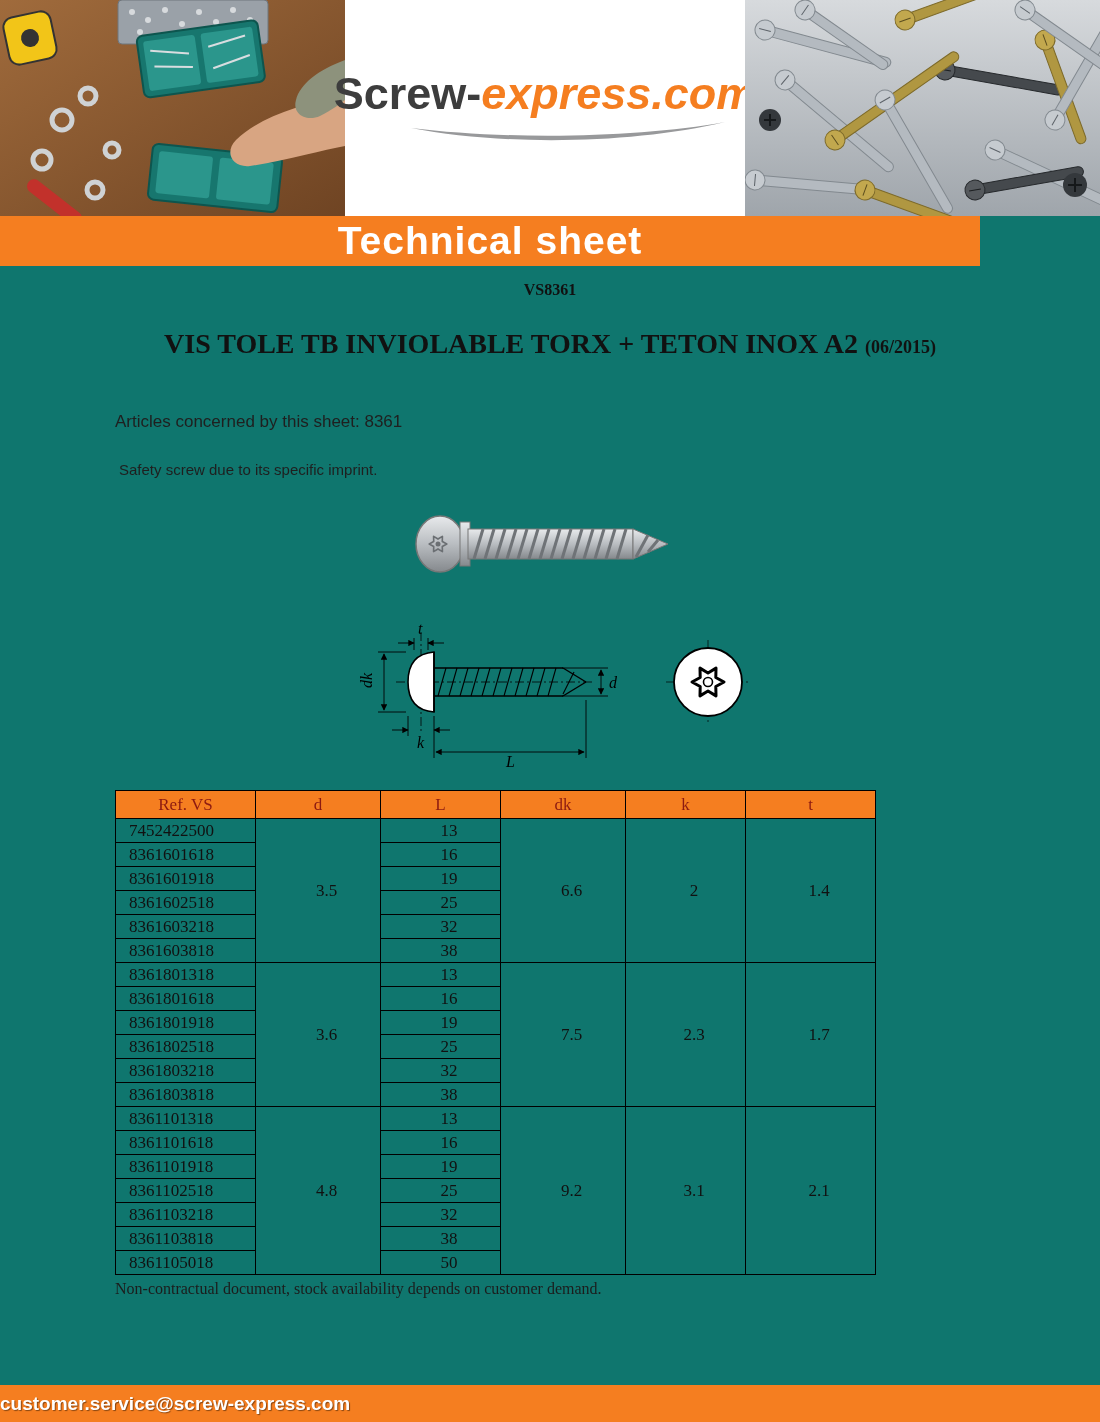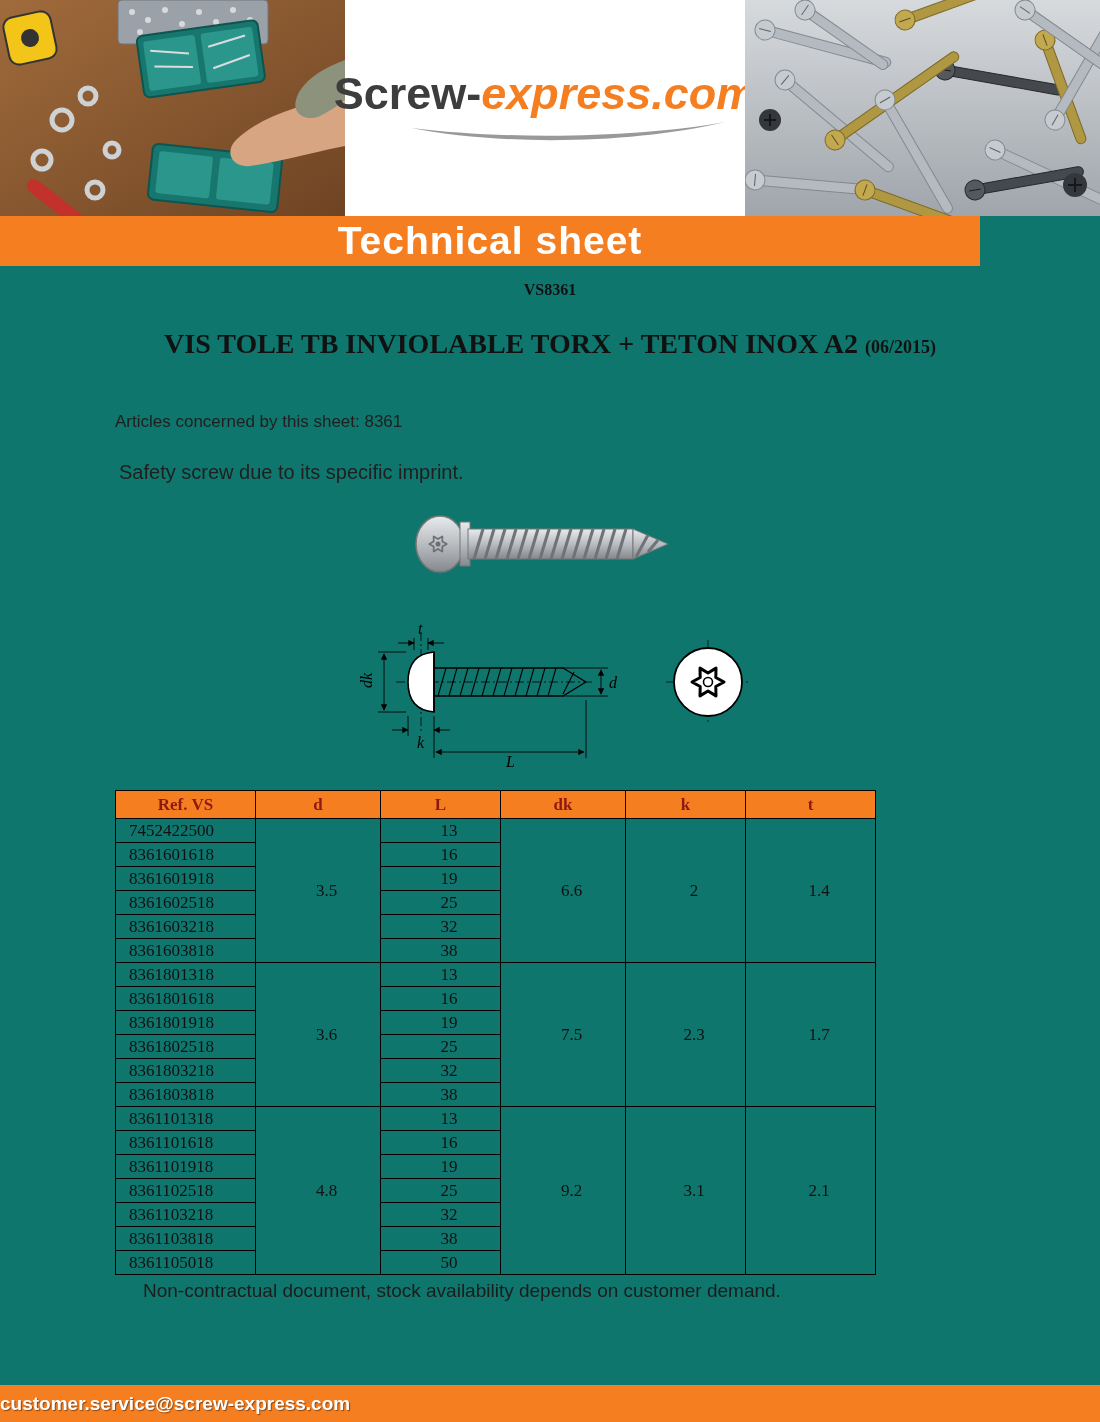--- a/index.html
+++ b/index.html
@@ -30,40 +30,40 @@
   
   .vs-ref{position:absolute;top:281px;left:0;width:1100px;text-align:center;
           font-weight:bold;font-size:16px;}
   .doc-title{position:absolute;top:328px;left:0;width:1100px;text-align:center;
              font-weight:bold;font-size:28px;}
   .doc-title-date{font-size:18px;font-weight:bold;}
 
   .articles-line{position:absolute;left:115px;top:412px;
                  font-family:"Liberation Sans",sans-serif;font-size:17px;color:#1f1f1f;}
   .safety-line{position:absolute;left:119px;top:461px;
-               font-family:"Liberation Sans",sans-serif;font-size:20px;color:#1f1f1f;}
+               font-family:"Liberation Sans",sans-serif;font-size:15px;color:#1f1f1f;}
 
   
   .screw-photo{position:absolute;left:408px;top:502px;}
   .tech-drawing{position:absolute;left:348px;top:596px;}
   .tech-drawing text{font-family:"Liberation Serif",serif;font-style:italic;font-size:16px;fill:#000;}
 
   
   .spec-table{position:absolute;left:115px;top:790px;width:760px;
               border-collapse:collapse;table-layout:fixed;
               font-family:"Liberation Serif",serif;font-size:17px;}
   .spec-table th,.spec-table td{border:1px solid #000;padding:0 4px;}
-  .spec-table th{background:var(--orange);color:var(--maroon);font-weight:bold;
+  .spec-table th{background:var(--orange);color:var(--maroon);font-weight:normal;
                  height:27px;text-align:center;}
   .spec-table td{height:23px;}
   .spec-table td.ref-cell{text-align:left;padding-left:13px;}
   .spec-table td.l-cell,.spec-table td.group-cell{text-align:center;padding-left:21px;}
 
   .table-note{position:absolute;left:115px;top:1280px;
-              font-family:Liberation Sans, sans-serif;font-size:19px;color:#1c1c1c;margin-left:28px;}
+              font-family:Liberation Serif, serif;font-size:16px;color:#1c1c1c;}
 
   
   .footer{position:absolute;left:0;top:1385px;width:1100px;height:37px;background:var(--orange);}
   .footer-email{font-family:"Liberation Sans",sans-serif;font-weight:bold;font-size:19px;
                 color:#fff;text-align:left;line-height:37px;padding-right:24px;
                 text-shadow:1px 1px 1px rgba(0,0,0,0.45);}
 </style>
 </head>
 <body>
 

